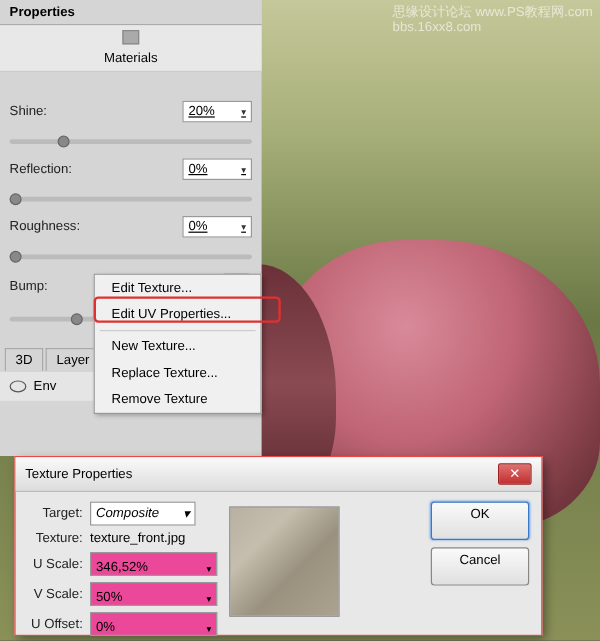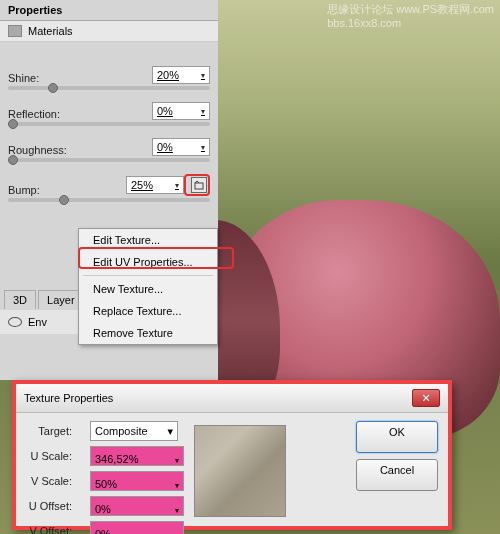--- a/index.html
+++ b/index.html
@@ -11,24 +11,24 @@
     .scene::before { content: ""; position: absolute; left: 230px; top: 200px; width: 270px; height: 240px;
       background: radial-gradient(ellipse at 40% 30%, #d88a9a 0%, #c06575 40%, #7a3a42 80%, #5a2830 100%);
       border-radius: 40% 50% 30% 50%; }
     .scene::after { content: ""; position: absolute; left: 160px; top: 220px; width: 120px; height: 200px;
       background: linear-gradient(to bottom, #6a3038 0%, #8a4a52 50%, #5a2830 100%);
       border-radius: 50% 60% 40% 30%; }
     
     
     .props-panel { position: absolute; left: 0; top: 0; width: 218px; height: 380px; background: #d5d5d5; z-index: 2; }
     .panel-tab { background: #d5d5d5; border-bottom: 1px solid #aaa; padding: 4px 8px; font-weight: bold; }
-    .mat-header { background: #e8e8e8; padding: 4px 8px; border-bottom: 1px solid #ccc; display: flex; align-items: center; gap: 6px; }
+    .mat-header { background: #e8e8e8; padding: 4px 8px; border-bottom: 1px solid #ccc; display: flex; align-items: center; gap: 6px; flex-direction: column; }
     .mat-icon { width: 14px; height: 12px; background: #aaa; border: 1px solid #888; }
     
-    .prop-row { padding: 6px 8px 2px 8px; display: flex; align-items: flex-end; justify-content: space-between; }
+    .prop-row { padding: 6px 8px 14px 8px; display: flex; align-items: center; justify-content: space-between; }
     .prop-label { color: #222; }
     .pct-input { width: 58px; height: 18px; background: #fff; border: 1px solid #999; padding: 0 4px; display: flex; align-items: center; justify-content: space-between; text-decoration: underline; }
     .pct-input .arrow { font-size: 8px; color: #333; }
     .slider-row { padding: 0 8px 6px 8px; }
     .slider { width: 100%; height: 4px; background: #bbb; position: relative; border-radius: 2px; }
     .slider-thumb { position: absolute; width: 10px; height: 10px; background: #888; border-radius: 50%; top: -3px; border: 1px solid #666; }
     
     .bump-extra { width: 16px; height: 16px; background: #e8e8e8; border: 1px solid #666; display: inline-flex; align-items: center; justify-content: center; margin-left: 4px; }
     .bump-hl-box { border: 2px solid #e03030; border-radius: 4px; padding: 1px; display: inline-flex; }
     
@@ -37,29 +37,29 @@
     .env-row { position: absolute; left: 0; top: 310px; width: 218px; padding: 6px 8px; background: #e5e5e5; display: flex; align-items: center; gap: 6px; }
     .eye-icon { width: 14px; height: 10px; border: 1px solid #555; border-radius: 50%; }
     
     
     .ctx-menu { position: absolute; left: 78px; top: 228px; width: 140px; background: #f0f0f0; border: 1px solid #999; box-shadow: 2px 2px 4px rgba(0,0,0,0.3); z-index: 5; }
     .ctx-item { padding: 5px 14px; color: #000; cursor: default; }
     .ctx-sep { height: 1px; background: #ccc; margin: 2px 4px; }
     .ctx-hl { position: absolute; left: 78px; top: 247px; width: 156px; height: 22px; border: 2px solid #e03030; border-radius: 4px; z-index: 6; pointer-events: none; }
     
     
-    .dlg { position: absolute; left: 12px; top: 380px; width: 440px; height: 150px; background: #e8e8e8; border: 4px solid #ef4444; box-shadow: 3px 3px 8px rgba(0,0,0,0.4); z-index: 7; }
+    .dlg { position: absolute; left: 12px; top: 380px; width: 440px; height: 150px; background: #e8e8e8; border: 1px solid #ef4444; box-shadow: 3px 3px 8px rgba(0,0,0,0.4); z-index: 7; }
     .dlg-title { background: linear-gradient(to bottom, #fafafa, #dcdcdc); padding: 5px 8px; display: flex; justify-content: space-between; align-items: center; border-bottom: 1px solid #bbb; }
     .dlg-close { width: 28px; height: 18px; background: linear-gradient(to bottom, #e07070, #c03030); color: #fff; text-align: center; font-size: 11px; line-height: 16px; border: 1px solid #a02020; border-radius: 2px; }
     .dlg-body { display: flex; padding: 8px; gap: 10px; }
-    .dlg-row { display: flex; align-items: center; gap: 18px; }
+    .dlg-row { display: flex; align-items: center; gap: 6px; }
     .dlg-label { width: 48px; text-align: right; color: #222; }
     .dlg-input { flex: 1; height: 20px; background: #ec4899; border: 1px solid #999; padding: 0 4px; display: flex; align-items: flex-end; justify-content: space-between; }
     .dlg-input .arrow { font-size: 8px; }
-    .dlg-select { height: 20px; background: #fff; border: 1px solid #999; padding: 0 4px; display: flex; align-items: center; gap: 20px; }
+    .dlg-select { height: 20px; background: #fff; border: 1px solid #999; padding: 0 4px; display: flex; align-items: center; gap: 20px; font-style: italic; }
     .dlg-preview { width: 92px; height: 92px; background: linear-gradient(135deg, #b8b0a0 0%, #c5bdad 30%, #9a927f 60%, #aba390 100%); border: 1px solid #888; margin-top: 4px; }
     .dlg-btns { flex: 0 0 84px; display: flex; flex-direction: column; gap: 6px; margin-left: auto; }
     .dlg-btn { width: 82px; height: 32px; background: linear-gradient(to bottom, #fafafa, #e0e0e0); border: 1px solid #888; text-align: center; line-height: 20px; border-radius: 3px; }
     .dlg-btn.ok { border: 1px solid #3a78c8; box-shadow: 0 0 2px #5a98e8; }
     
     
     .wmark { position: absolute; right: 6px; top: 2px; color: rgba(255,255,255,0.6); font-size: 12px; z-index: 10; text-align: left; }
   </style>
 </head>
 <body>
@@ -169,20 +169,24 @@
   <div class="dlg-body">
     <div style="flex:0 0 160px;display:flex;flex-direction:column;gap:5px">
       <div class="dlg-row">
         <span class="dlg-label">Target:</span>
         <span class="dlg-select">
             <span>Composite</span>
             <span class="arrow">▾</span>
           </span>
       </div>
       <div class="dlg-row">
+        <span class="dlg-label">Texture:</span>
+        <span>texture_front.jpg</span>
+      </div>
+      <div class="dlg-row">
         <span class="dlg-label">U Scale:</span>
         <span class="dlg-input">
             <span>346,52%</span>
             <span class="arrow">▾</span>
           </span>
       </div>
       <div class="dlg-row">
         <span class="dlg-label">V Scale:</span>
         <span class="dlg-input">
             <span>50%</span>

